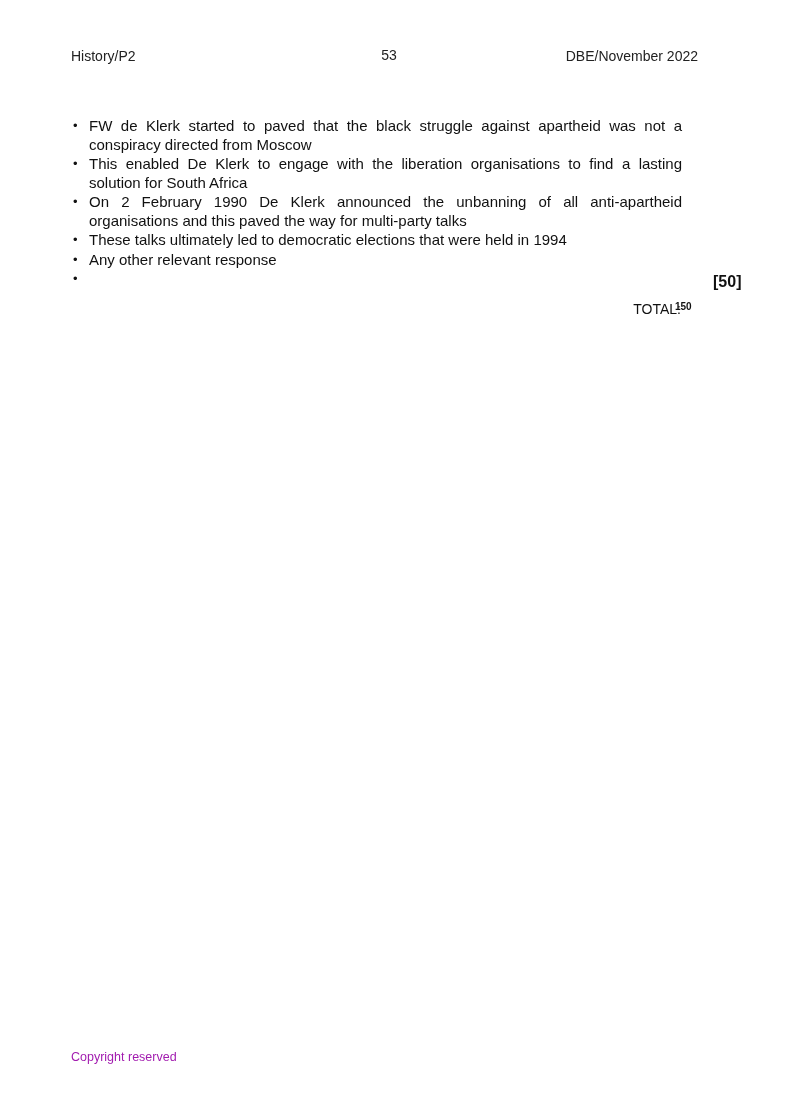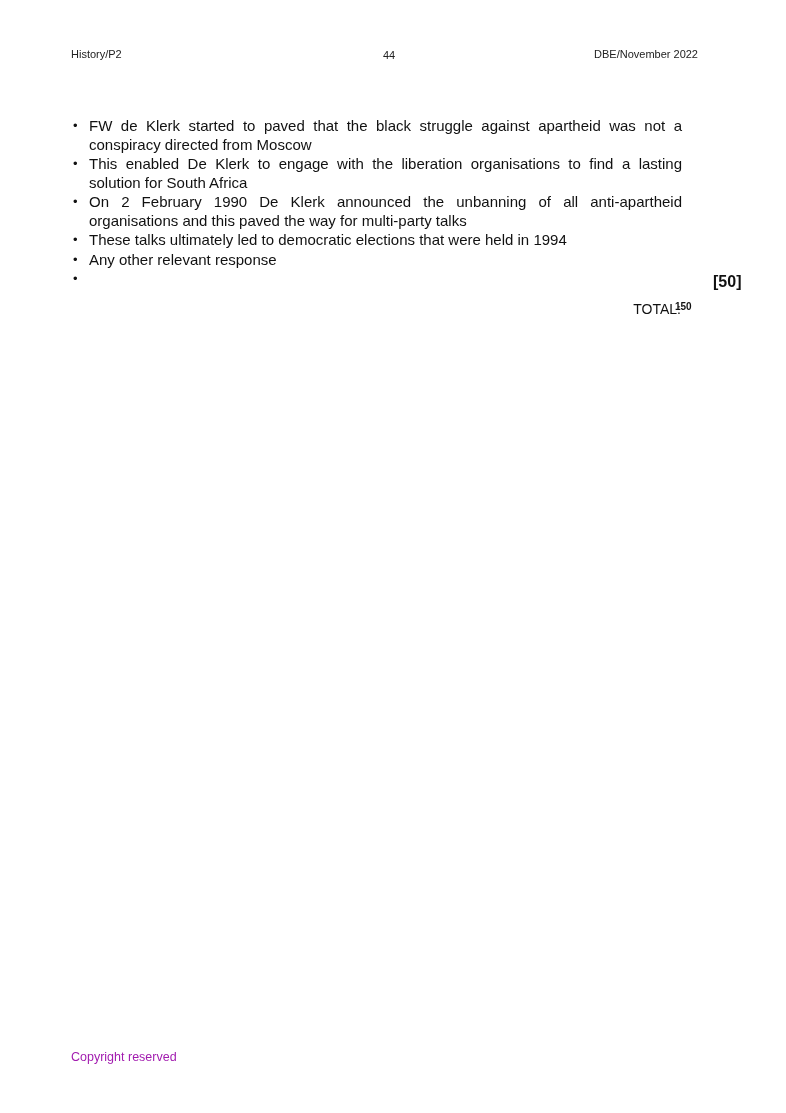--- a/index.html
+++ b/index.html
@@ -1,20 +1,20 @@
 <!DOCTYPE html>
 <html><head>
   <meta charset="utf-8">
   <style>
     html, body { margin: 0; padding: 0; background: #ffffff; }
     body {
       width: 786px; height: 1113px; position: relative; overflow: hidden;
       font-family: "Liberation Sans", sans-serif; color: #111;
     }
-    .hdr { position: absolute; font-size: 11px; color: #222; }
+    .hdr { position: absolute; font-size: 14px; color: #222; }
     .hdr-left { left: 71px; top: 48px; }
     .hdr-center { left: 0; width: 778px; top: 48px; text-align: center; line-height: 15px; }
     .hdr-right { right: 88px; top: 48px; }
     ul.bullets {
       position: absolute; left: 71px; top: 117px; width: 611px;
       margin: 0; padding: 0; list-style: none;
       font-size: 15px; line-height: 18.5px;
     }
     ul.bullets li {
       position: relative; padding-left: 18px; margin-bottom: 1px;
@@ -26,21 +26,21 @@
     .marks { position: absolute; left: 713px; top: 273px; font-weight: bold; font-size: 16px; }
     .total-label { position: absolute; right: 105px; top: 301px; font-weight: normal; font-size: 14px; }
     .total-val { position: absolute; left: 675px; top: 301px; font-weight: bold; font-size: 10px; }
     .footer { position: absolute; left: 71px; top: 1050px; font-size: 12.5px; color: #a21caf; }
   </style>
 </head>
 <body>
 
 <div class="hdr hdr-left">History/P2</div>
 <div class="hdr hdr-center">
-  <div>44</div>
+  <div>53</div>
 </div>
 <div class="hdr hdr-right">DBE/November 2022</div>
 
 <ul class="bullets">
   <li><span class="dot">•</span><span>FW de Klerk started to paved that the black struggle against apartheid was not a conspiracy directed from Moscow</span></li>
   <li><span class="dot">•</span><span>This enabled De Klerk to engage with the liberation organisations to find a lasting solution for South Africa</span></li>
   <li><span class="dot">•</span><span>On 2 February 1990 De Klerk announced the unbanning of all anti-apartheid organisations and this paved the way for multi-party talks</span></li>
   <li><span class="dot">•</span><span>These talks ultimately led to democratic elections that were held in 1994</span></li>
   <li><span class="dot">•</span><span>Any other relevant response</span></li>
   <li><span class="dot">•</span></li>

